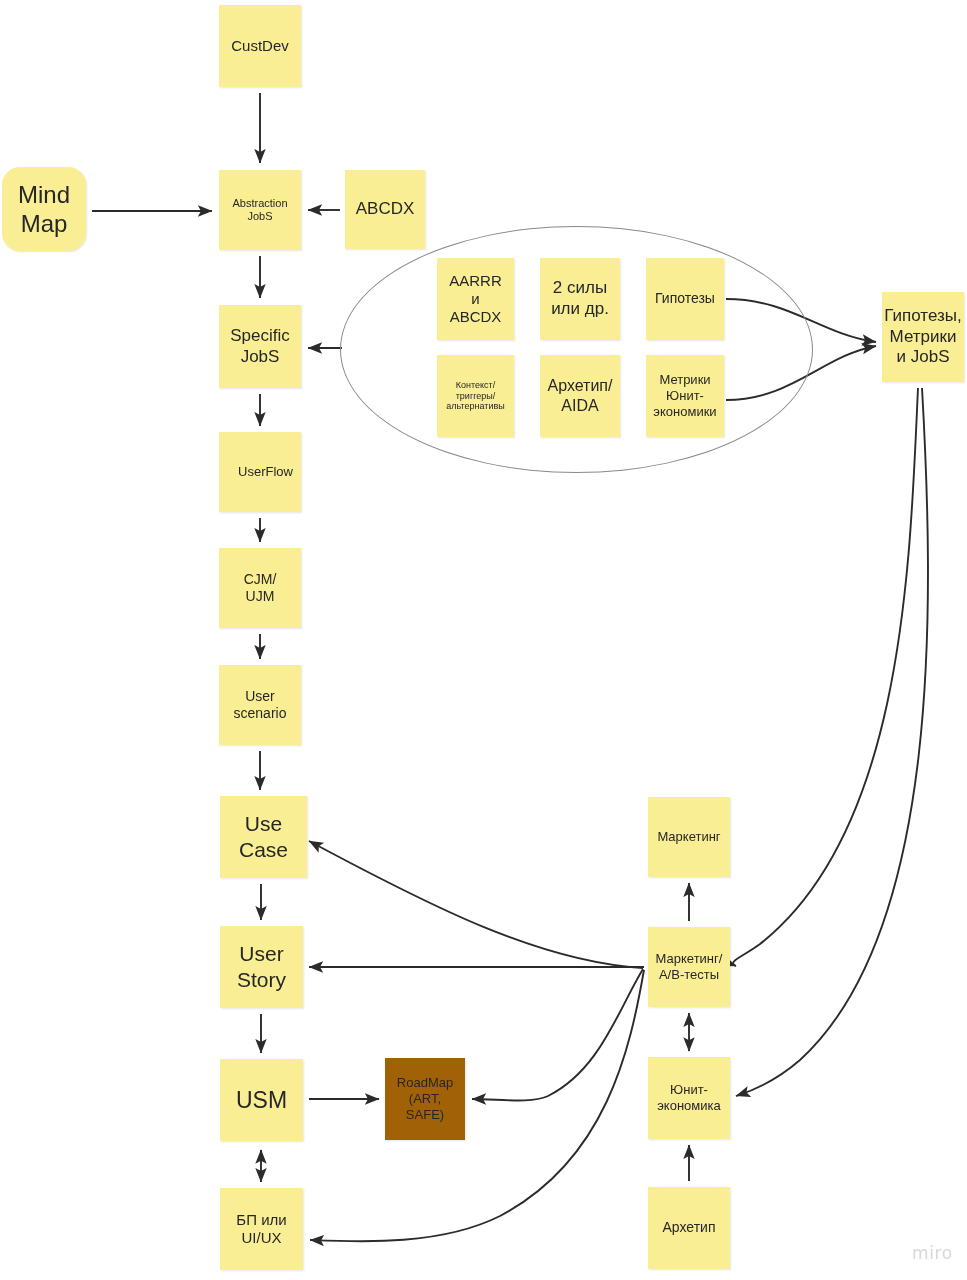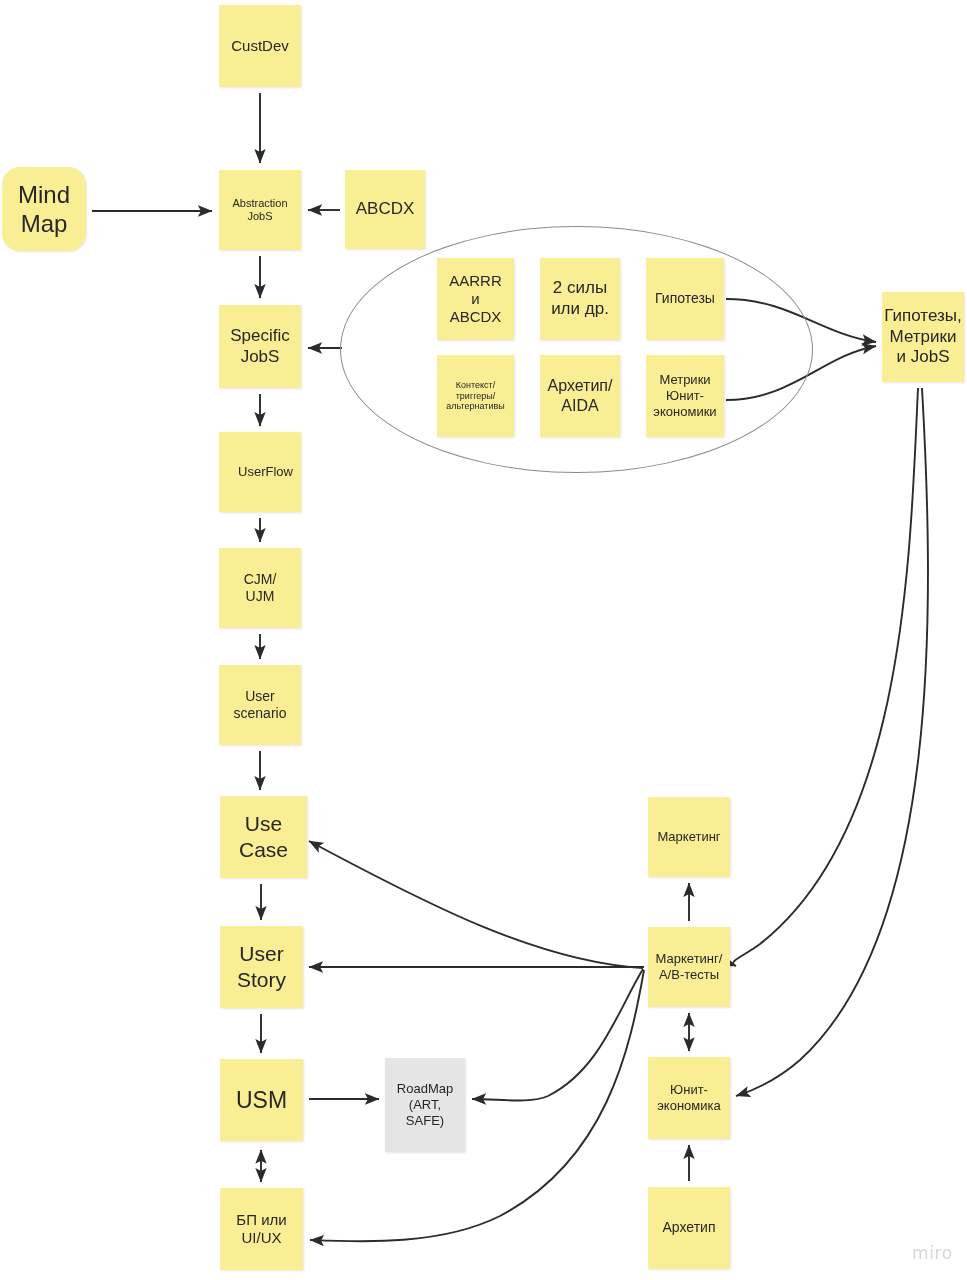--- a/index.html
+++ b/index.html
@@ -126,21 +126,21 @@
 UJM</span></div>
       <div class="card" style="left: 219px; top: 665px; width: 82px; height: 80px; font-size: 14px; background: rgb(250, 238, 149); color: rgb(38, 38, 38);"><span>User
 scenario</span></div>
       <div class="card" style="left: 220px; top: 796px; width: 87px; height: 82px; font-size: 21px; background: rgb(250, 238, 149); color: rgb(38, 38, 38);"><span>Use
 Case</span></div>
       <div class="card" style="left: 220px; top: 926px; width: 83px; height: 82px; font-size: 21px; background: rgb(250, 238, 149); color: rgb(38, 38, 38);"><span>User
 Story</span></div>
       <div class="card" style="left: 220px; top: 1059px; width: 83px; height: 82px; font-size: 23px; background: rgb(250, 238, 149); color: rgb(38, 38, 38);"><span>USM</span></div>
       <div class="card" style="left: 220px; top: 1188px; width: 83px; height: 82px; font-size: 15px; background: rgb(250, 238, 149); color: rgb(38, 38, 38);"><span>БП или
 UI/UX</span></div>
-      <div class="card" style="left: 385px; top: 1058px; width: 80px; height: 94px; font-size: 13px; background: #e5e5e5; color: rgb(38, 38, 38);"><span>RoadMap
+      <div class="card" style="left: 385px; top: 1058px; width: 80px; height: 82px; font-size: 13px; background: #a16207; color: rgb(38, 38, 38);"><span>RoadMap
 (ART,
 SAFE)</span></div>
       <div class="card" style="left: 437px; top: 258px; width: 77px; height: 82px; font-size: 15px; background: rgb(250, 238, 149); color: rgb(38, 38, 38);"><span>AARRR
 и
 ABCDX</span></div>
       <div class="card" style="left: 540px; top: 258px; width: 80px; height: 82px; font-size: 17px; background: rgb(250, 238, 149); color: rgb(38, 38, 38);"><span>2 силы
 или др.</span></div>
       <div class="card" style="left: 646px; top: 258px; width: 78px; height: 82px; font-size: 14px; background: rgb(250, 238, 149); color: rgb(38, 38, 38);"><span>Гипотезы</span></div>
       <div class="card" style="left: 437px; top: 355px; width: 77px; height: 82px; font-size: 9px; background: rgb(250, 238, 149); color: rgb(38, 38, 38);"><span>Контекст/
 триггеры/

